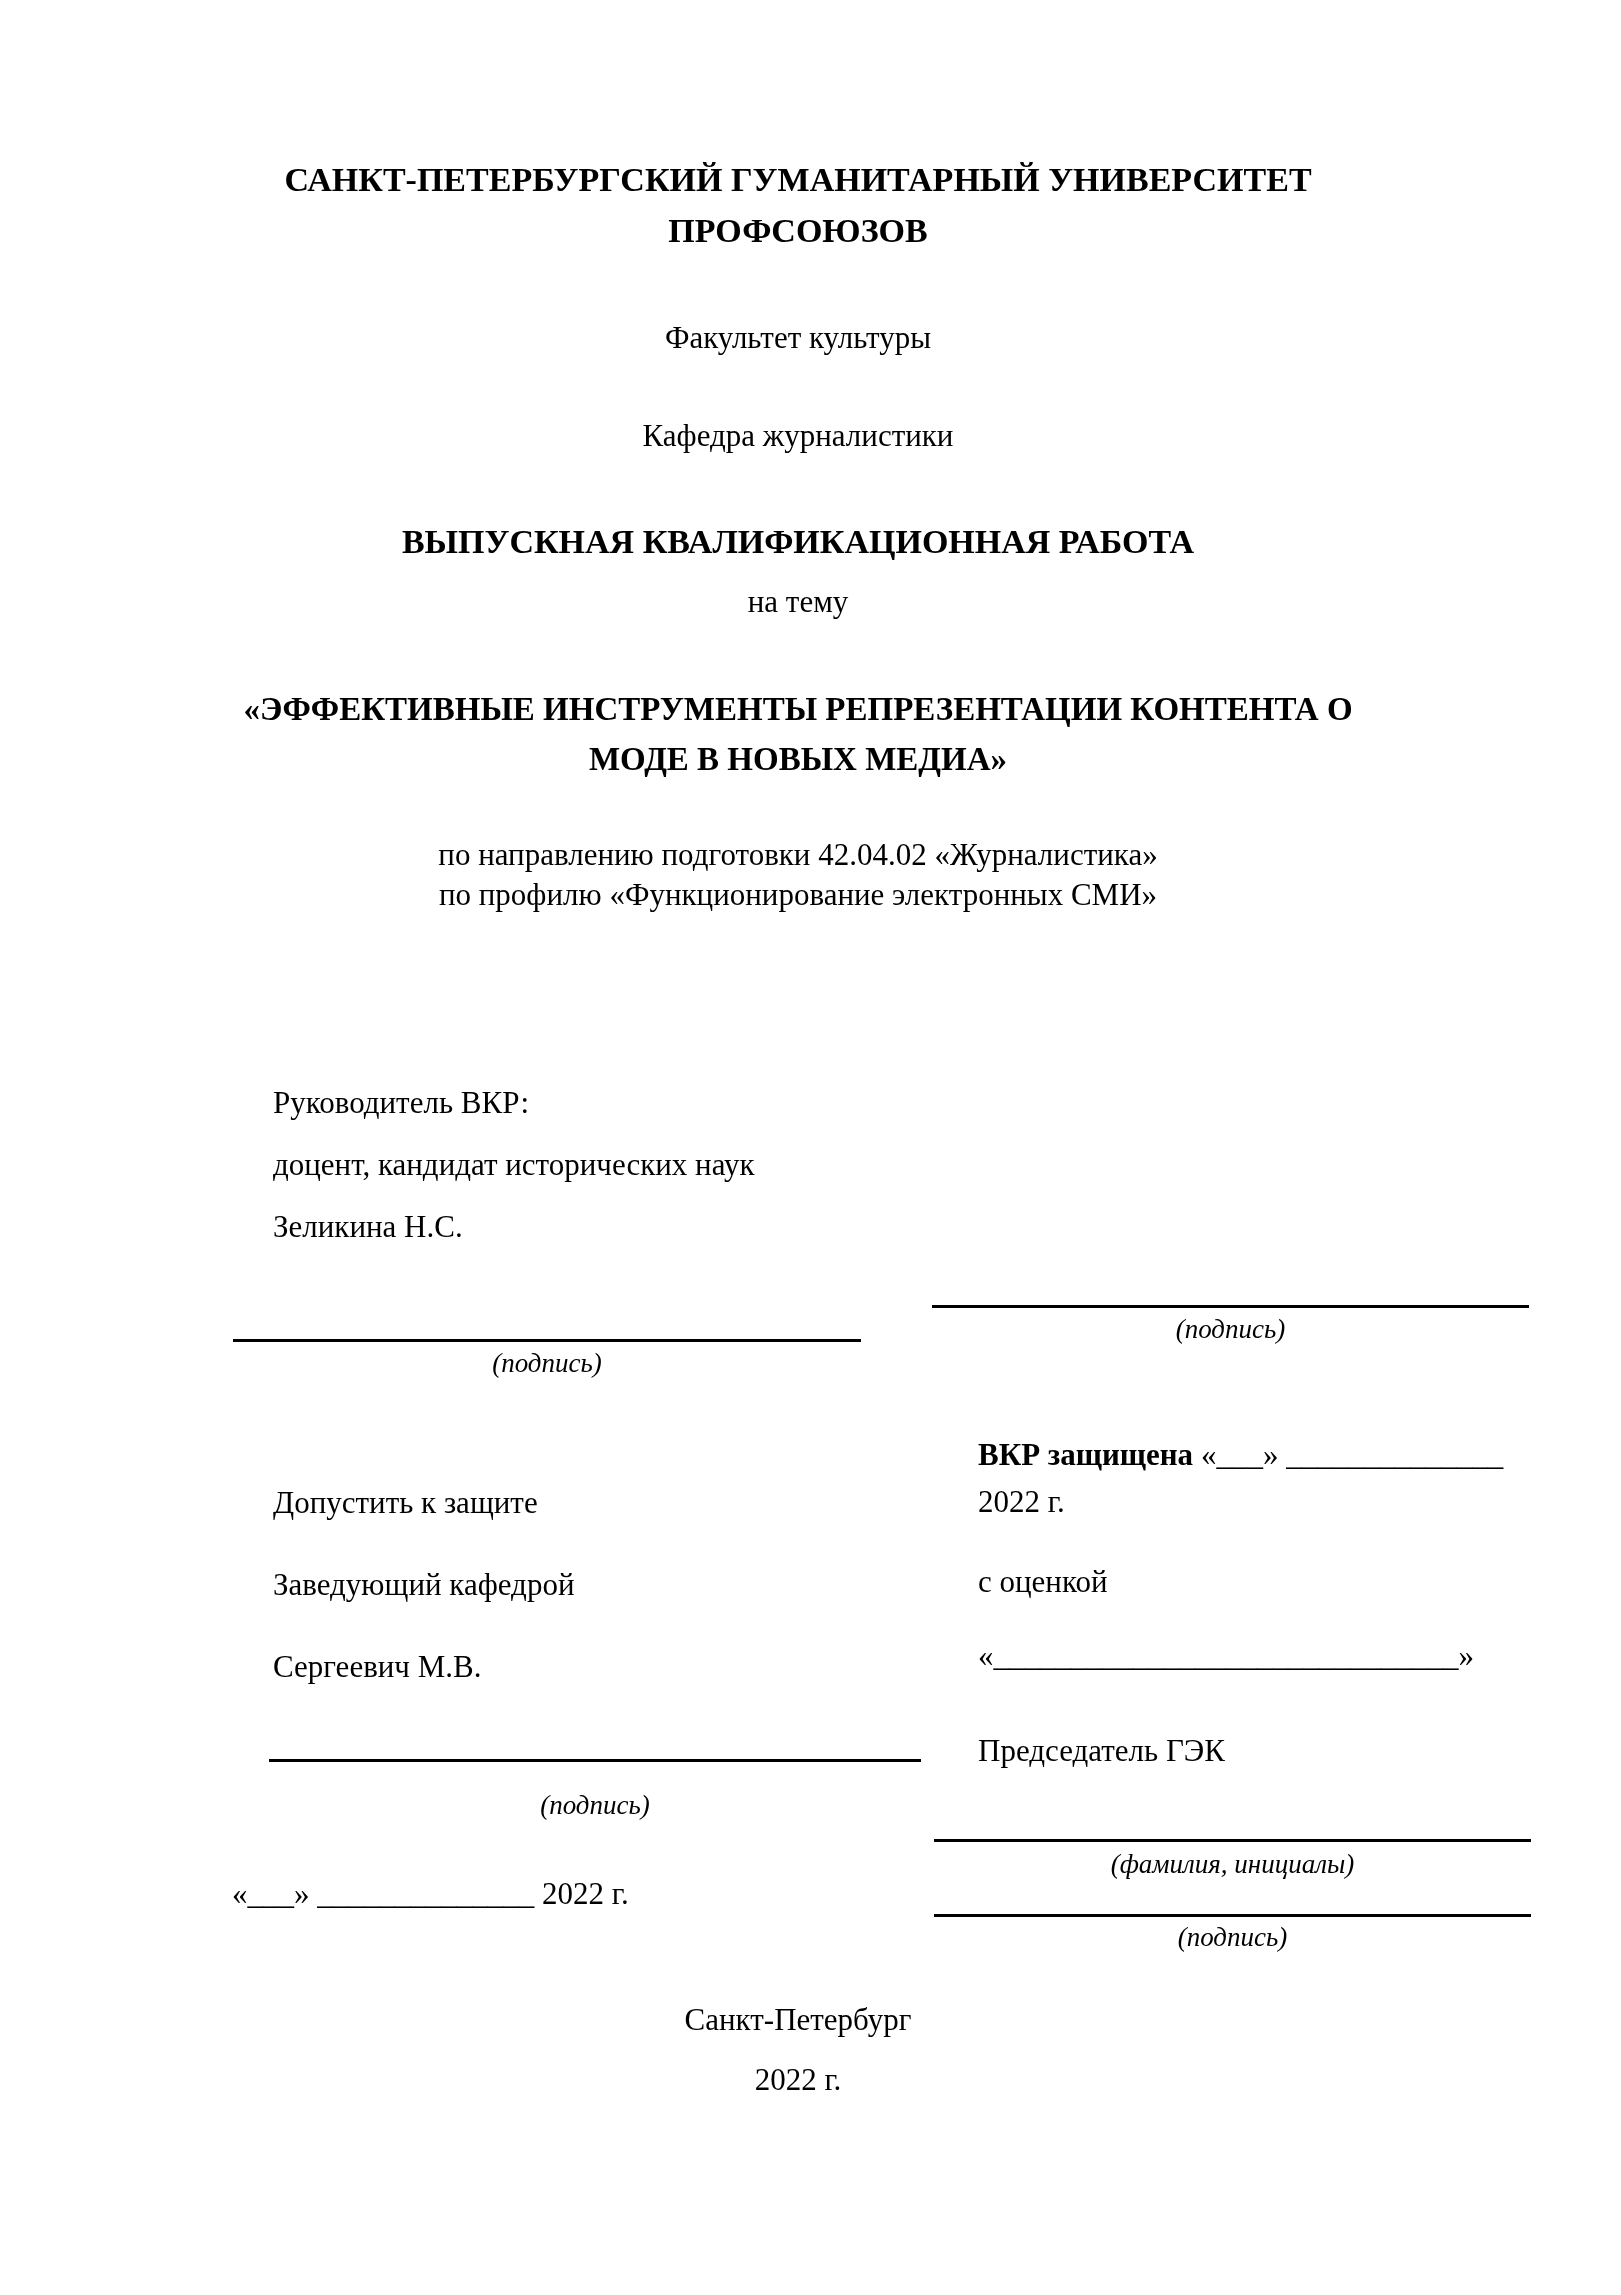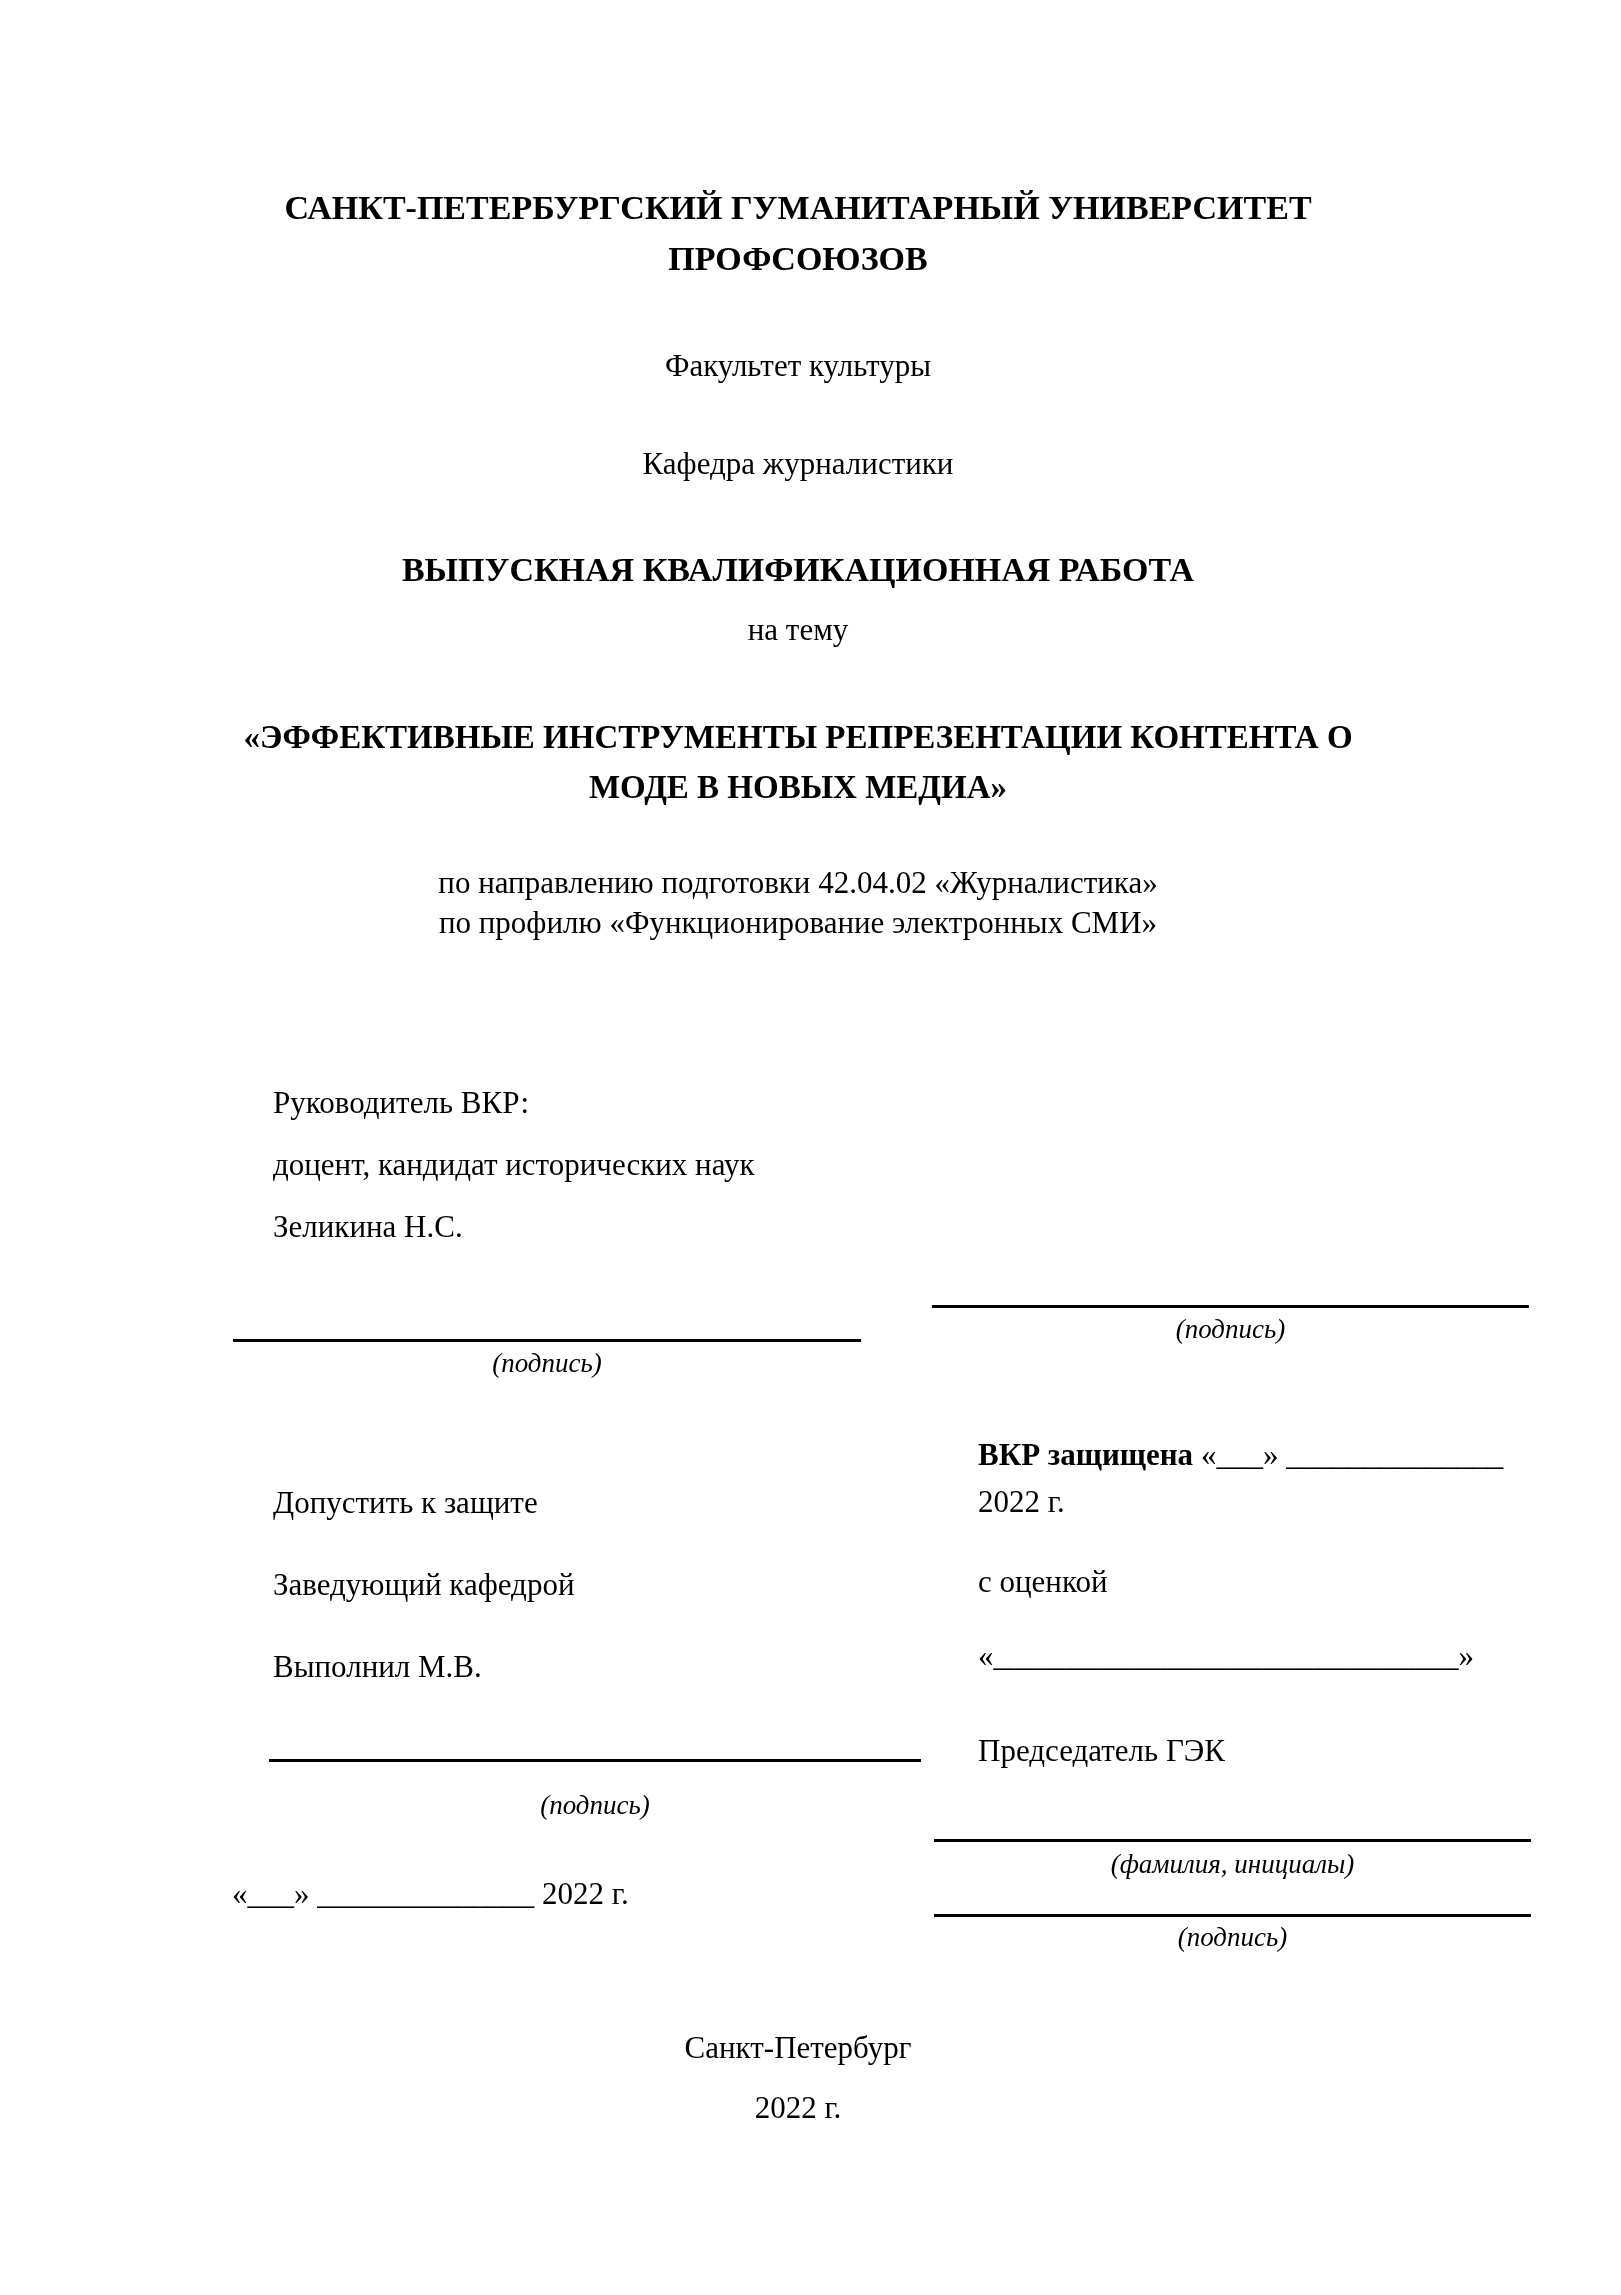--- a/index.html
+++ b/index.html
@@ -7,21 +7,21 @@
     position: relative;
     width: 1622px;
     height: 2295px;
     background: #ffffff;
     color: #000000;
     font-family: "Liberation Serif", "DejaVu Serif", serif;
     font-size: 31px;
     overflow: hidden;
   }
   .abs { position: absolute; }
-  .center { left: 0; width: 1596px; text-align: center; margin-top: 28px; }
+  .center { left: 0; width: 1596px; text-align: center; }
   .b { font-weight: bold; }
   .pre { white-space: pre-line; }
   .caption {
     font-style: italic;
     font-size: 27px;
     text-align: center;
   }
   .sig-line {
     height: 0;
     border-top: 3.1px solid #000000;
@@ -62,21 +62,21 @@
     <div class="caption" style="margin-top:6.3px;">(подпись)</div>
   </div>
 
   <div class="abs" style="left:978px; top:1432px; line-height:1.5; width:597px;">
     <div><span class="b">ВКР защищена</span><span> «___» ______________</span></div>
     <div>2022 г.</div>
   </div>
 
   <div class="abs" style="left:273px; top:1485px;">Допустить к защите</div>
   <div class="abs" style="left:273px; top:1567px;">Заведующий кафедрой</div>
-  <div class="abs" style="left:273px; top:1649px;">Выполнил М.В.</div>
+  <div class="abs" style="left:273px; top:1649px;">Сергеевич М.В.</div>
 
   <div class="abs" style="left:978px; top:1564px;">с оценкой</div>
   <div class="abs" style="left:978px; top:1638px;">«______________________________»</div>
 
   <div class="abs" style="left:269px; top:1759px; width:652px;">
     <div class="sig-line"></div>
     <div class="caption" style="margin-top:28px;">(подпись)</div>
   </div>
 
   <div class="abs" style="left:978px; top:1733px;font-family:Liberation Serif, serif;">Председатель ГЭК</div>

